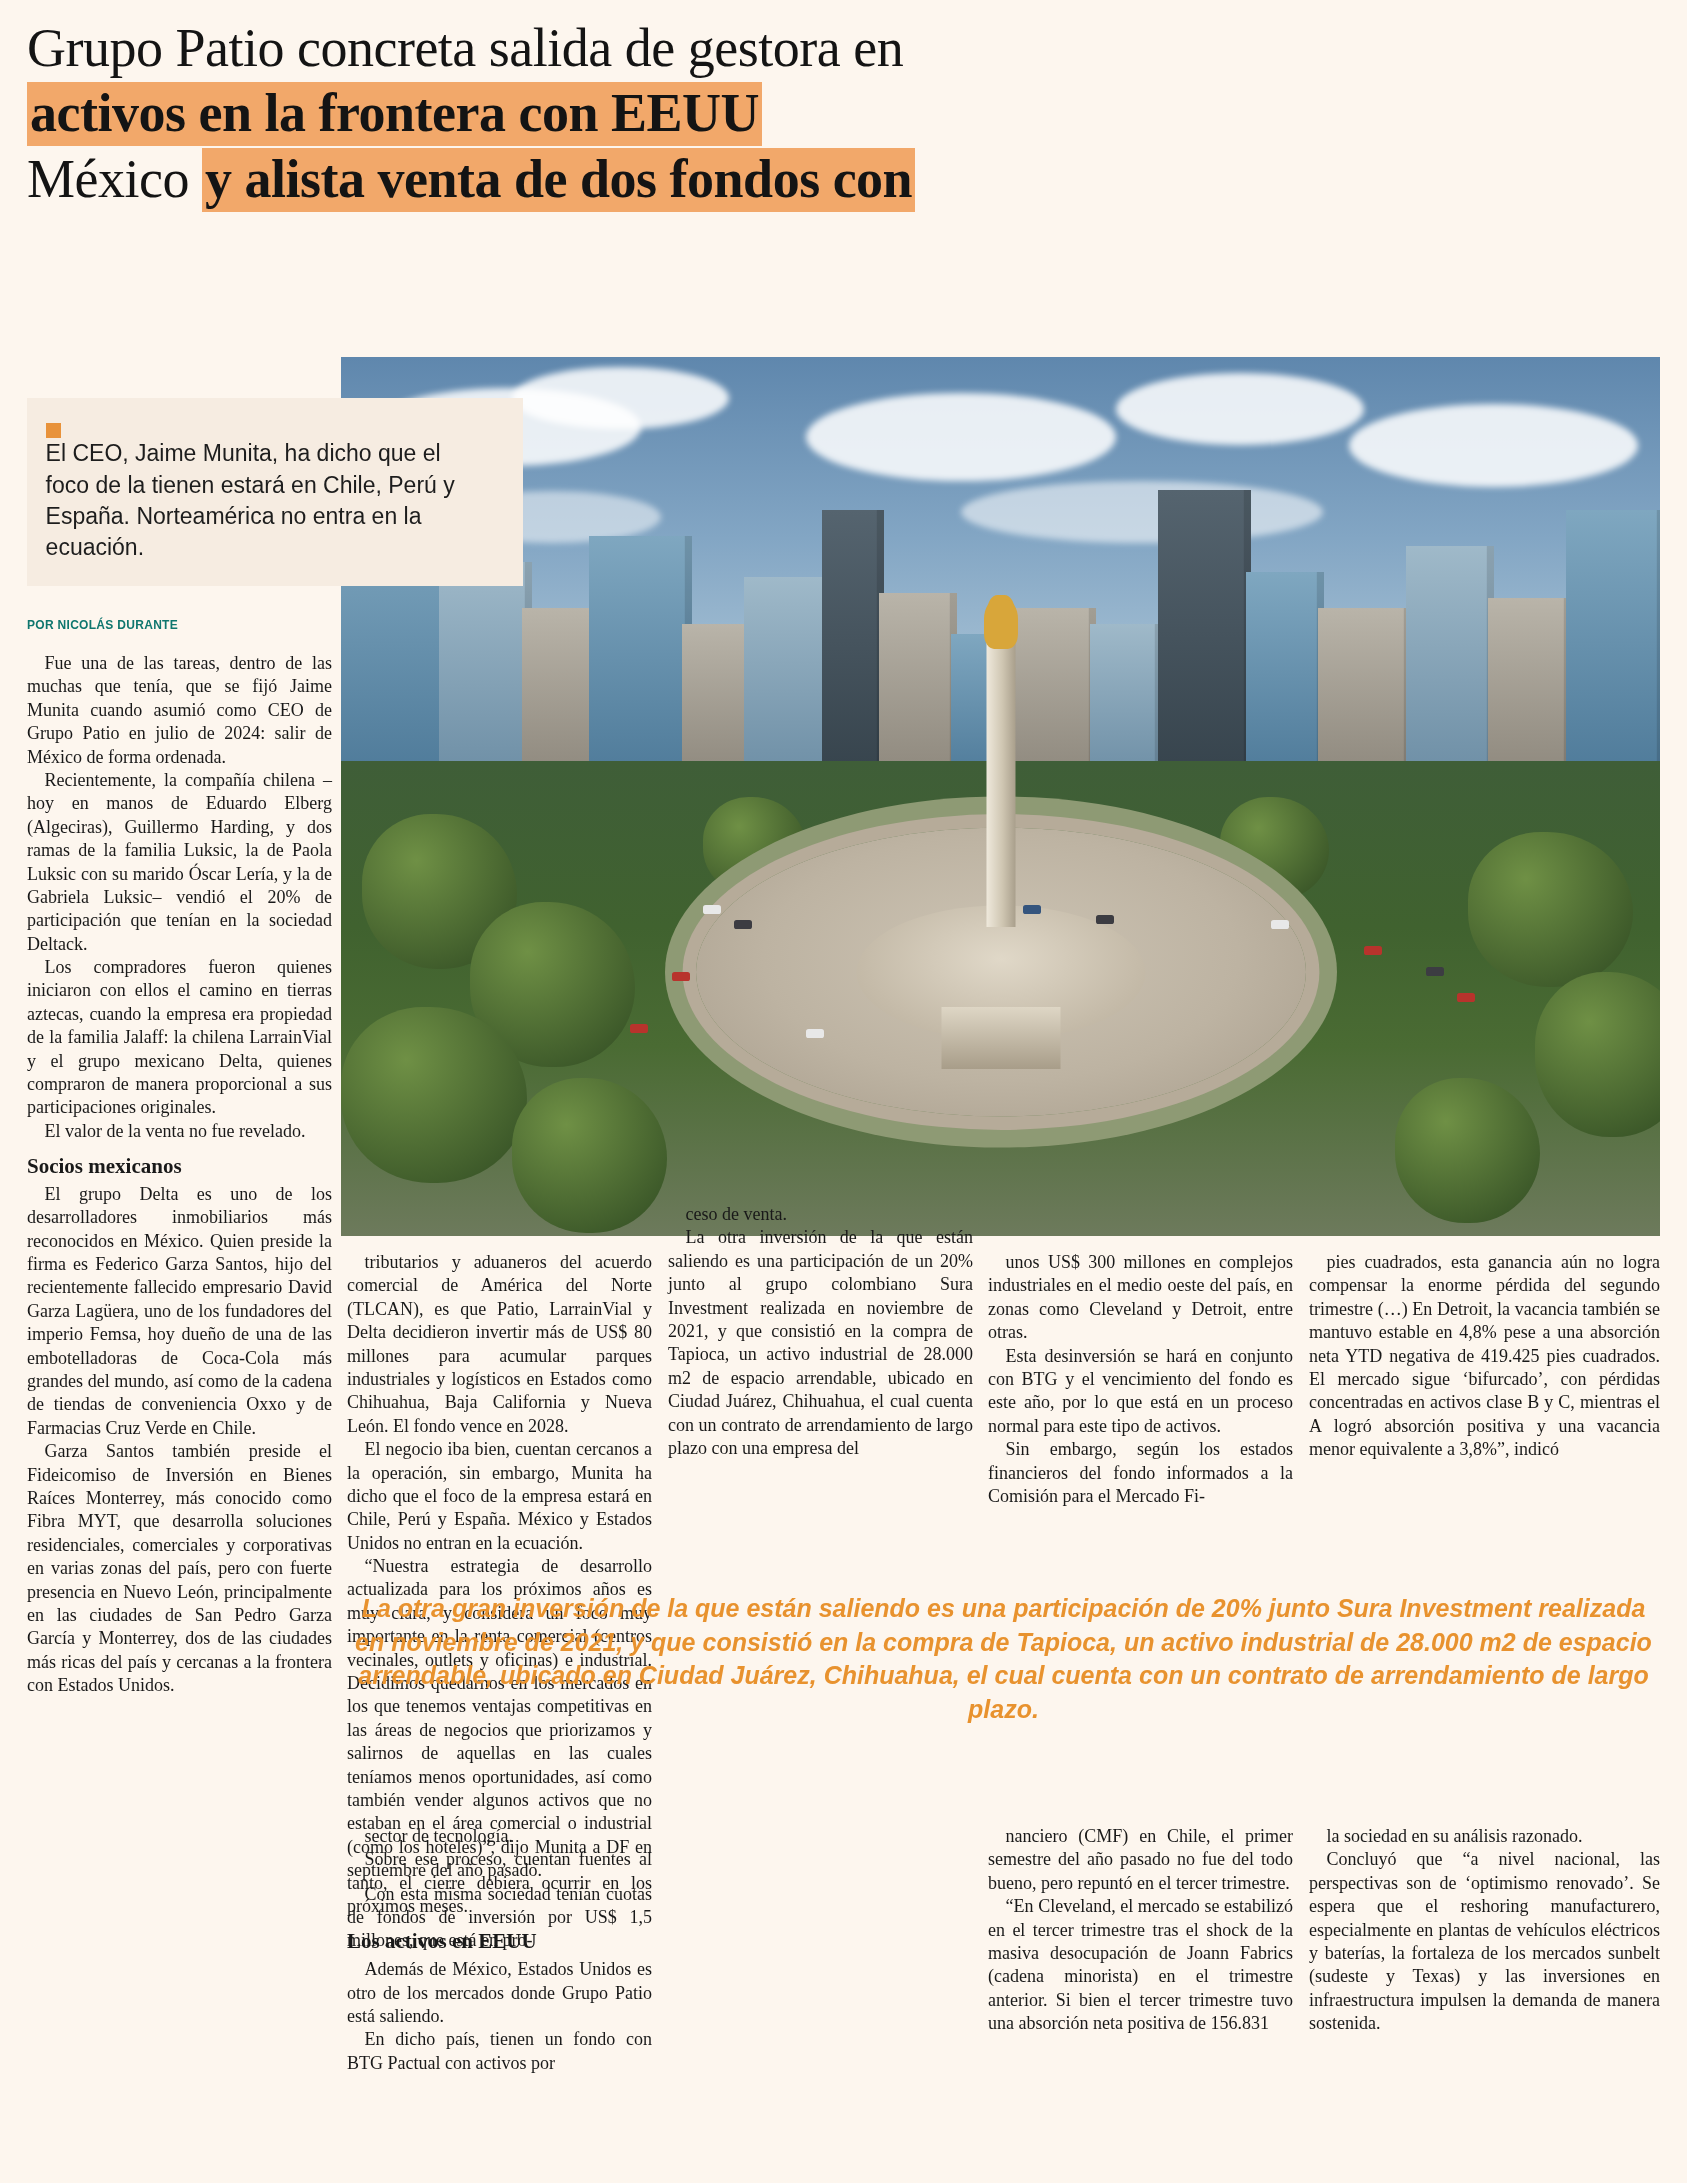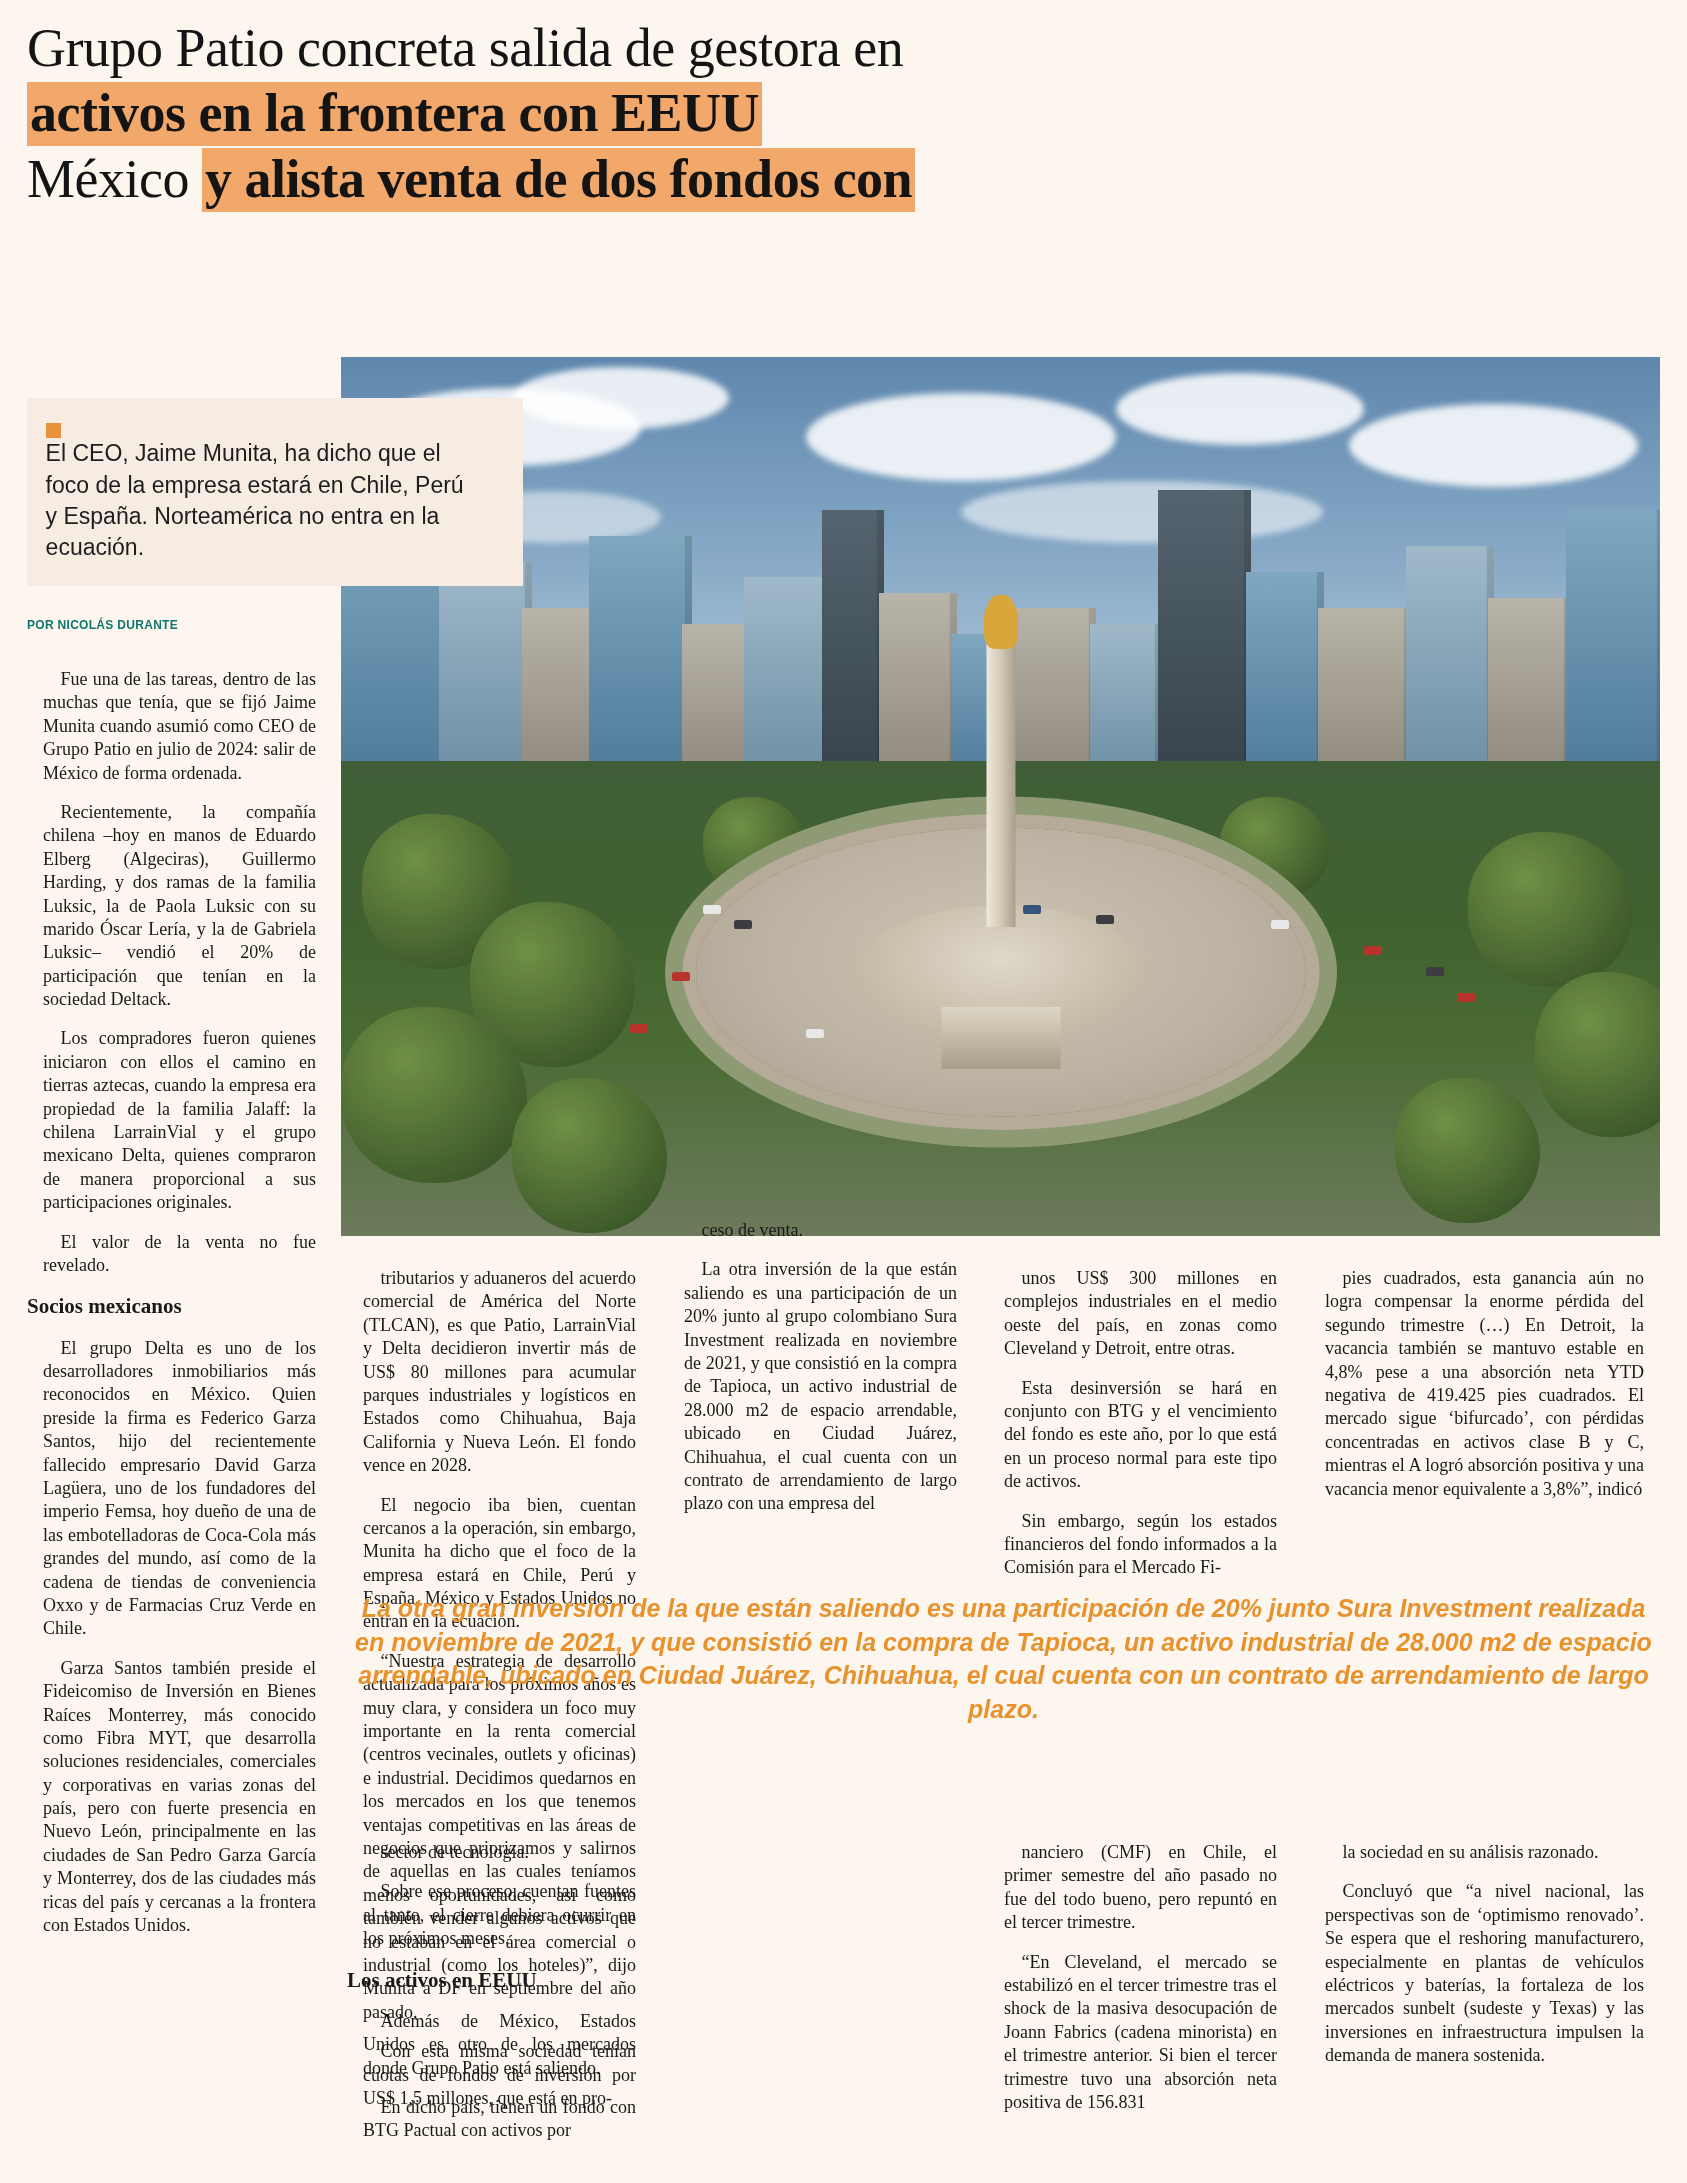--- a/index.html
+++ b/index.html
@@ -195,21 +195,21 @@
   
   .col {
     position: absolute;
     font-size: 18px;
     line-height: 1.30;
     text-align: justify;
     color: #191919;
     -webkit-hyphens: auto;
     hyphens: auto;
   }
-  .col p { margin: 16px; text-indent: 17.6px; }
+  .col p { margin: 0; text-indent: 17.6px; }
   .col p.first { text-indent: 17.6px; }
   .col h3 {
     font-size: 21px;
     margin: 9.3px 0 3.1px 0;
     font-weight: bold;
     text-indent: 0;
     text-align: left;
   }
   .col1 { left: 27px; top: 652px; width: 305px; }
   .col2 { left: 347px; top: 1251px; width: 305px; }
@@ -307,21 +307,21 @@
     <div class="car wht" style="left:465px;  top:672px;"></div>
     <div class="car blu" style="left:682px; top:548px;"></div>
     <div class="car dk" style="left:755px; top:558px;"></div>
     <div class="car wht" style="left:930px; top:563px;"></div>
     <div class="car red" style="left:1023px; top:589px;"></div>
     <div class="car dk" style="left:1085px; top:610px;"></div>
     <div class="car red" style="left:1116px; top:636px;"></div>
   </div>
 
   <div class="kicker">
-    <span class="kicker-bullet"></span><span class="kicker-text">El CEO, Jaime Munita, ha dicho que el foco de la empresa estará en Chile, Perú y España. Norteamérica no entra en la ecuación.</span>
+    <span class="kicker-bullet"></span><span class="kicker-text">El CEO, Jaime Munita, ha dicho que el foco de la tienen estará en Chile, Perú y España. Norteamérica no entra en la ecuación.</span>
   </div>
 
   <div class="byline">POR NICOLÁS DURANTE</div>
 
   <div class="col col1">
     <p class="first">Fue una de las tareas, dentro de las muchas que tenía, que se fijó Jaime Munita cuando asumió como CEO de Grupo Patio en julio de 2024: salir de México de forma ordenada.</p>
     <p>Recientemente, la compañía chilena –hoy en manos de Eduardo Elberg (Algeciras), Guillermo Harding, y dos ramas de la familia Luksic, la de Paola Luksic con su marido Óscar Lería, y la de Gabriela Luksic– vendió el 20% de participación que tenían en la sociedad Deltack.</p>
     <p>Los compradores fueron quienes iniciaron con ellos el camino en tierras aztecas, cuando la empresa era propiedad de la familia Jalaff: la chilena LarrainVial y el grupo mexicano Delta, quienes compraron de manera proporcional a sus participaciones originales.</p>
     <p>El valor de la venta no fue revelado.</p>
     <h3>Socios mexicanos</h3>

